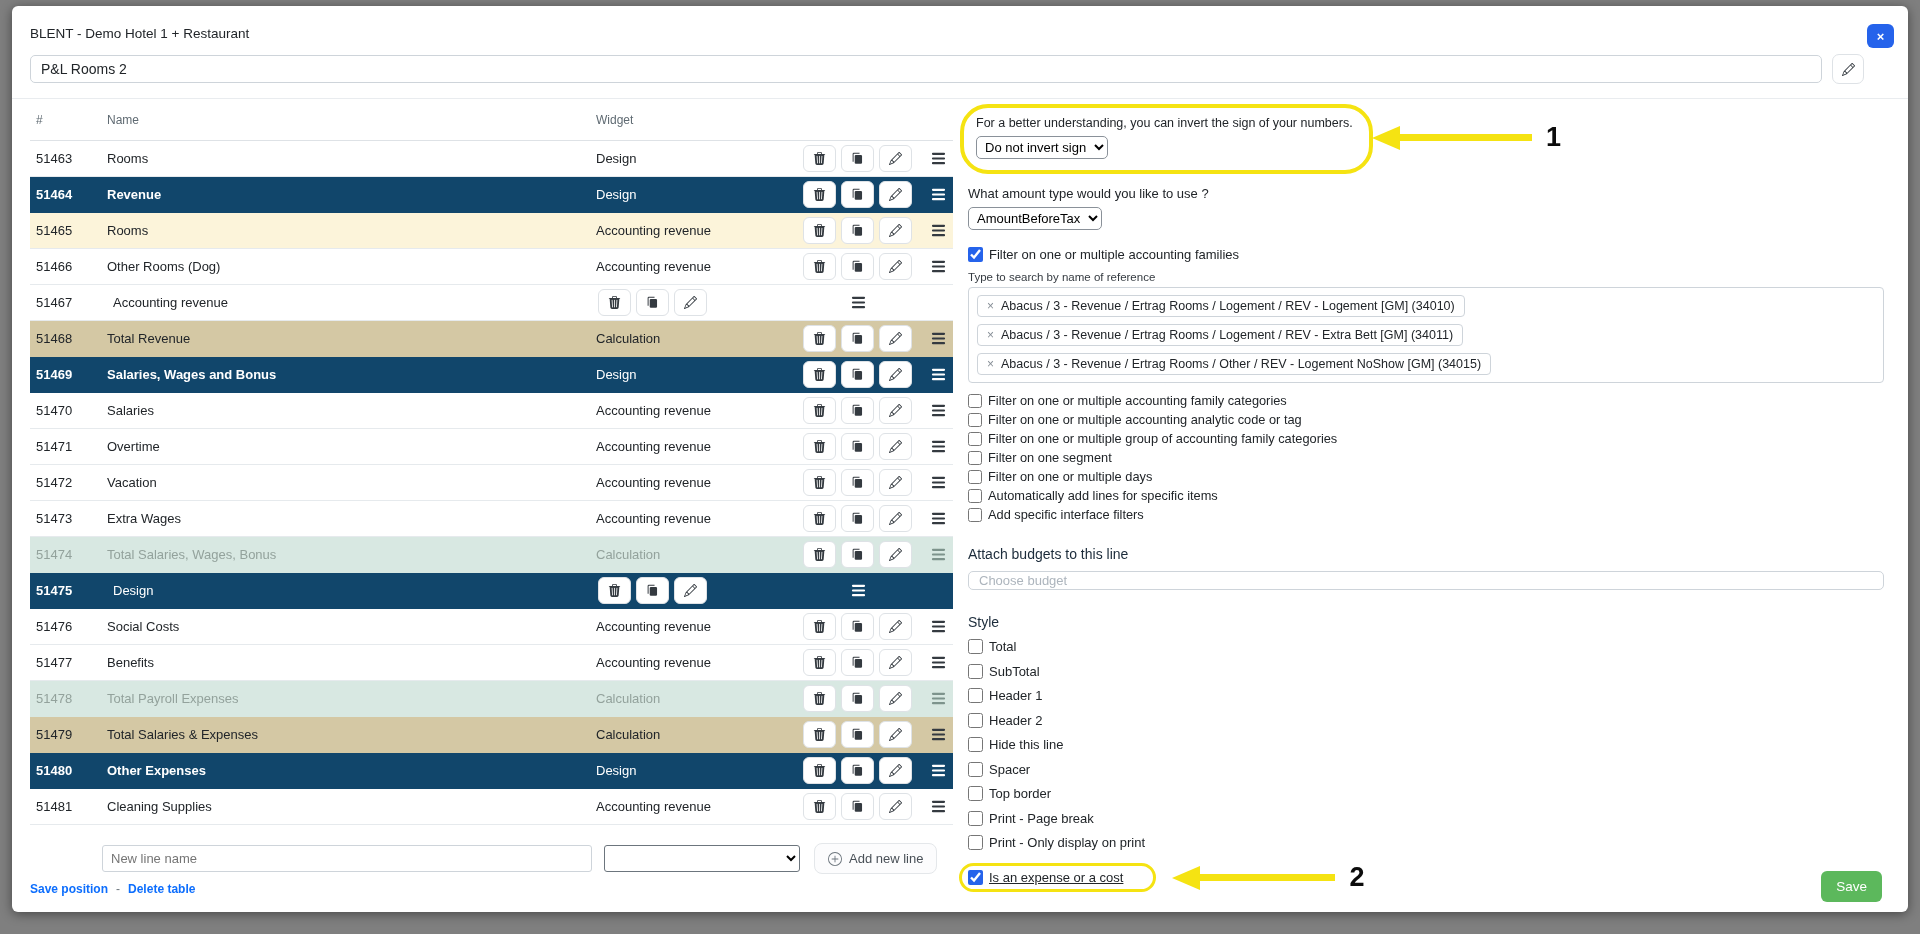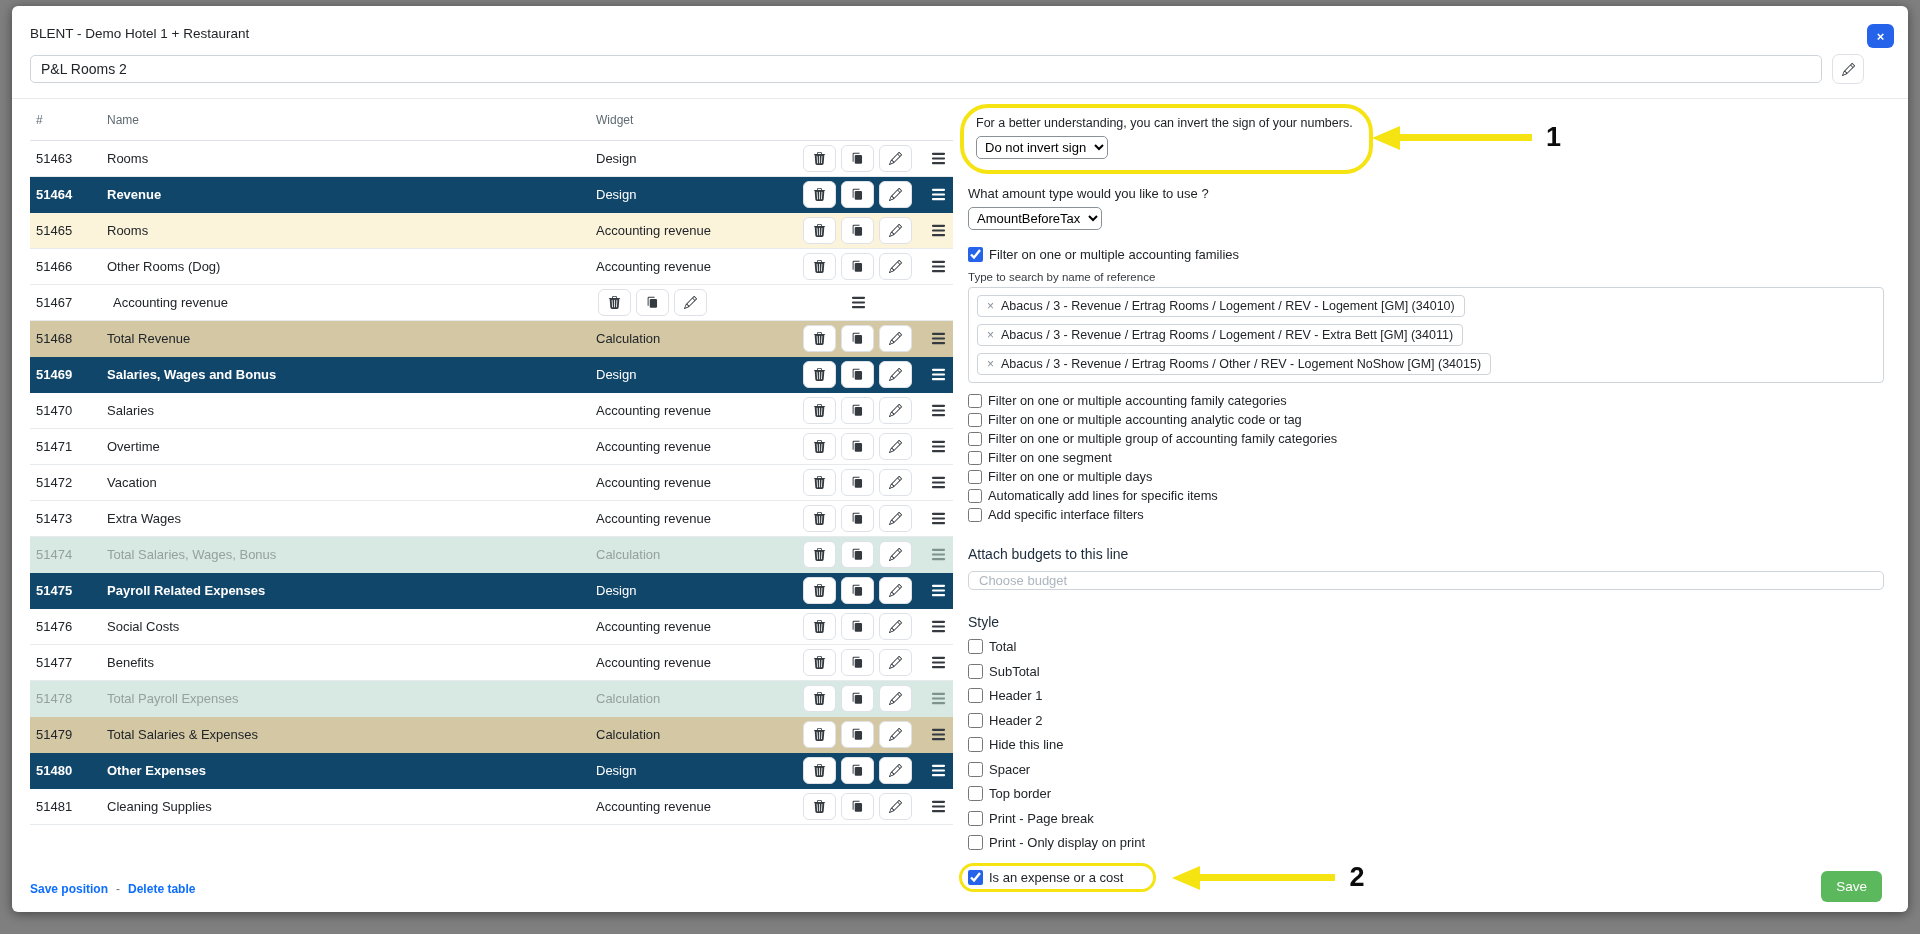--- a/index.html
+++ b/index.html
@@ -76,21 +76,21 @@
   .filters{margin-top:10px;display:flex;flex-direction:column;gap:4px;}
   .filters .chk-row{font-size:12.8px;}
   .filters .chk{width:14px;height:14px;}
   .sec-heading{font-size:14px;margin-top:24px;color:#1b2b3a;}
   .budget-input{width:100%;height:19px;border:1px solid var(--border2);border-radius:5px;padding:0 10px;font-size:13px;margin-top:9px;font-family:inherit;}
   .budget-input::placeholder{color:#adb5bd;}
   .styles{margin-top:9px;display:flex;flex-direction:column;}
   .styles .chk-row{margin-bottom:9.5px;}
   .expense-row{display:flex;align-items:center;margin-top:0;position:relative;height:36px;}
   .oval2{display:inline-flex;align-items:center;gap:6px;border:3px solid var(--yellow);border-radius:17px;
-         padding:4px 30px 4px 6px;margin-left:-9px;font-size:13px;}
+         padding:4px 30px 4px 6px;margin-left:-9px;font-size:13px;text-decoration:underline;}
   .anno2{position:static;margin-left:16px;}
   .anno2 .arrow-shaft{width:135px;}
   .save-btn{position:absolute;right:26px;bottom:10px;background:var(--green);border:none;border-radius:6px;color:#fff;
             font-size:13.5px;padding:8px 15px;cursor:pointer;font-family:inherit;}
   svg{display:block;}
 </style>
 </head>
 <body>
 
 <div class="stage">
@@ -452,21 +452,20 @@
       </button>
     </div>
     <div class="c-handle">
       <svg width="15" height="13" viewBox="0 0 16 14" fill="none" stroke="currentColor" stroke-width="2.2" stroke-linecap="round">
                   <path d="M2 2h12M2 7h12M2 12h12"></path>
                 </svg>
     </div>
   </div>
             <div class="trow style-header">
     <div class="c-id">51475</div>
-    <div class="c-name">Payroll Related Expenses</div>
     <div class="c-widget">Design</div>
     <div class="c-actions">
       <button class="abtn">
         <svg width="13" height="13" viewBox="0 0 16 16" fill="currentColor">
                     <path d="M11 1.5v1h3.5a.5.5 0 0 1 0 1h-.538l-.853 10.66A2 2 0 0 1 11.115 16h-6.23a2 2 0 0 1-1.994-1.84L2.038 3.5H1.5a.5.5 0 0 1 0-1H5v-1A1.5 1.5 0 0 1 6.5 0h3A1.5 1.5 0 0 1 11 1.5Zm-5 0v1h4v-1a.5.5 0 0 0-.5-.5h-3a.5.5 0 0 0-.5.5ZM4.5 5.029l.5 8.5a.5.5 0 1 0 .998-.06l-.5-8.5a.5.5 0 1 0-.998.06Zm6.53-.528a.5.5 0 0 0-.528.47l-.5 8.5a.5.5 0 0 0 .998.058l.5-8.5a.5.5 0 0 0-.47-.528ZM8 4.5a.5.5 0 0 0-.5.5v8.5a.5.5 0 0 0 1 0V5a.5.5 0 0 0-.5-.5Z"></path>
                   </svg>
       </button>
       <button class="abtn">
         <svg width="13" height="13" viewBox="0 0 16 16" fill="currentColor">
                     <path d="M10.5 1h-7A1.5 1.5 0 0 0 2 2.5v9.5h1.2V2.5a.3.3 0 0 1 .3-.3h7V1Z"></path>
@@ -648,20 +647,31 @@
       </button>
     </div>
     <div class="c-handle">
       <svg width="15" height="13" viewBox="0 0 16 14" fill="none" stroke="currentColor" stroke-width="2.2" stroke-linecap="round">
                   <path d="M2 2h12M2 7h12M2 12h12"></path>
                 </svg>
     </div>
   </div>
           </div>
 
+        <div class="newline-row">
+          <input class="newline-input" placeholder="New line name" style="">
+          <select class="newline-select"><option></option></select>
+          <button class="add-btn">
+            <svg width="14" height="14" viewBox="0 0 16 16" fill="#6c757d">
+                <path d="M8 15A7 7 0 1 1 8 1a7 7 0 0 1 0 14Zm0 1A8 8 0 1 0 8 0a8 8 0 0 0 0 16Z"></path>
+                <path d="M8 4a.5.5 0 0 1 .5.5v3h3a.5.5 0 0 1 0 1h-3v3a.5.5 0 0 1-1 0v-3h-3a.5.5 0 0 1 0-1h3v-3A.5.5 0 0 1 8 4Z"></path>
+              </svg>
+            <span>Add new line</span>
+          </button>
+        </div>
       </div>
 
       <div class="right">
         <div class="oval-wrap">
           <div class="oval1">
             <div class="hint-text">For a better understanding, you can invert the sign of your numbers.</div>
             <select class="sel">
               <option>Do not invert sign</option>
             </select>
           </div>

